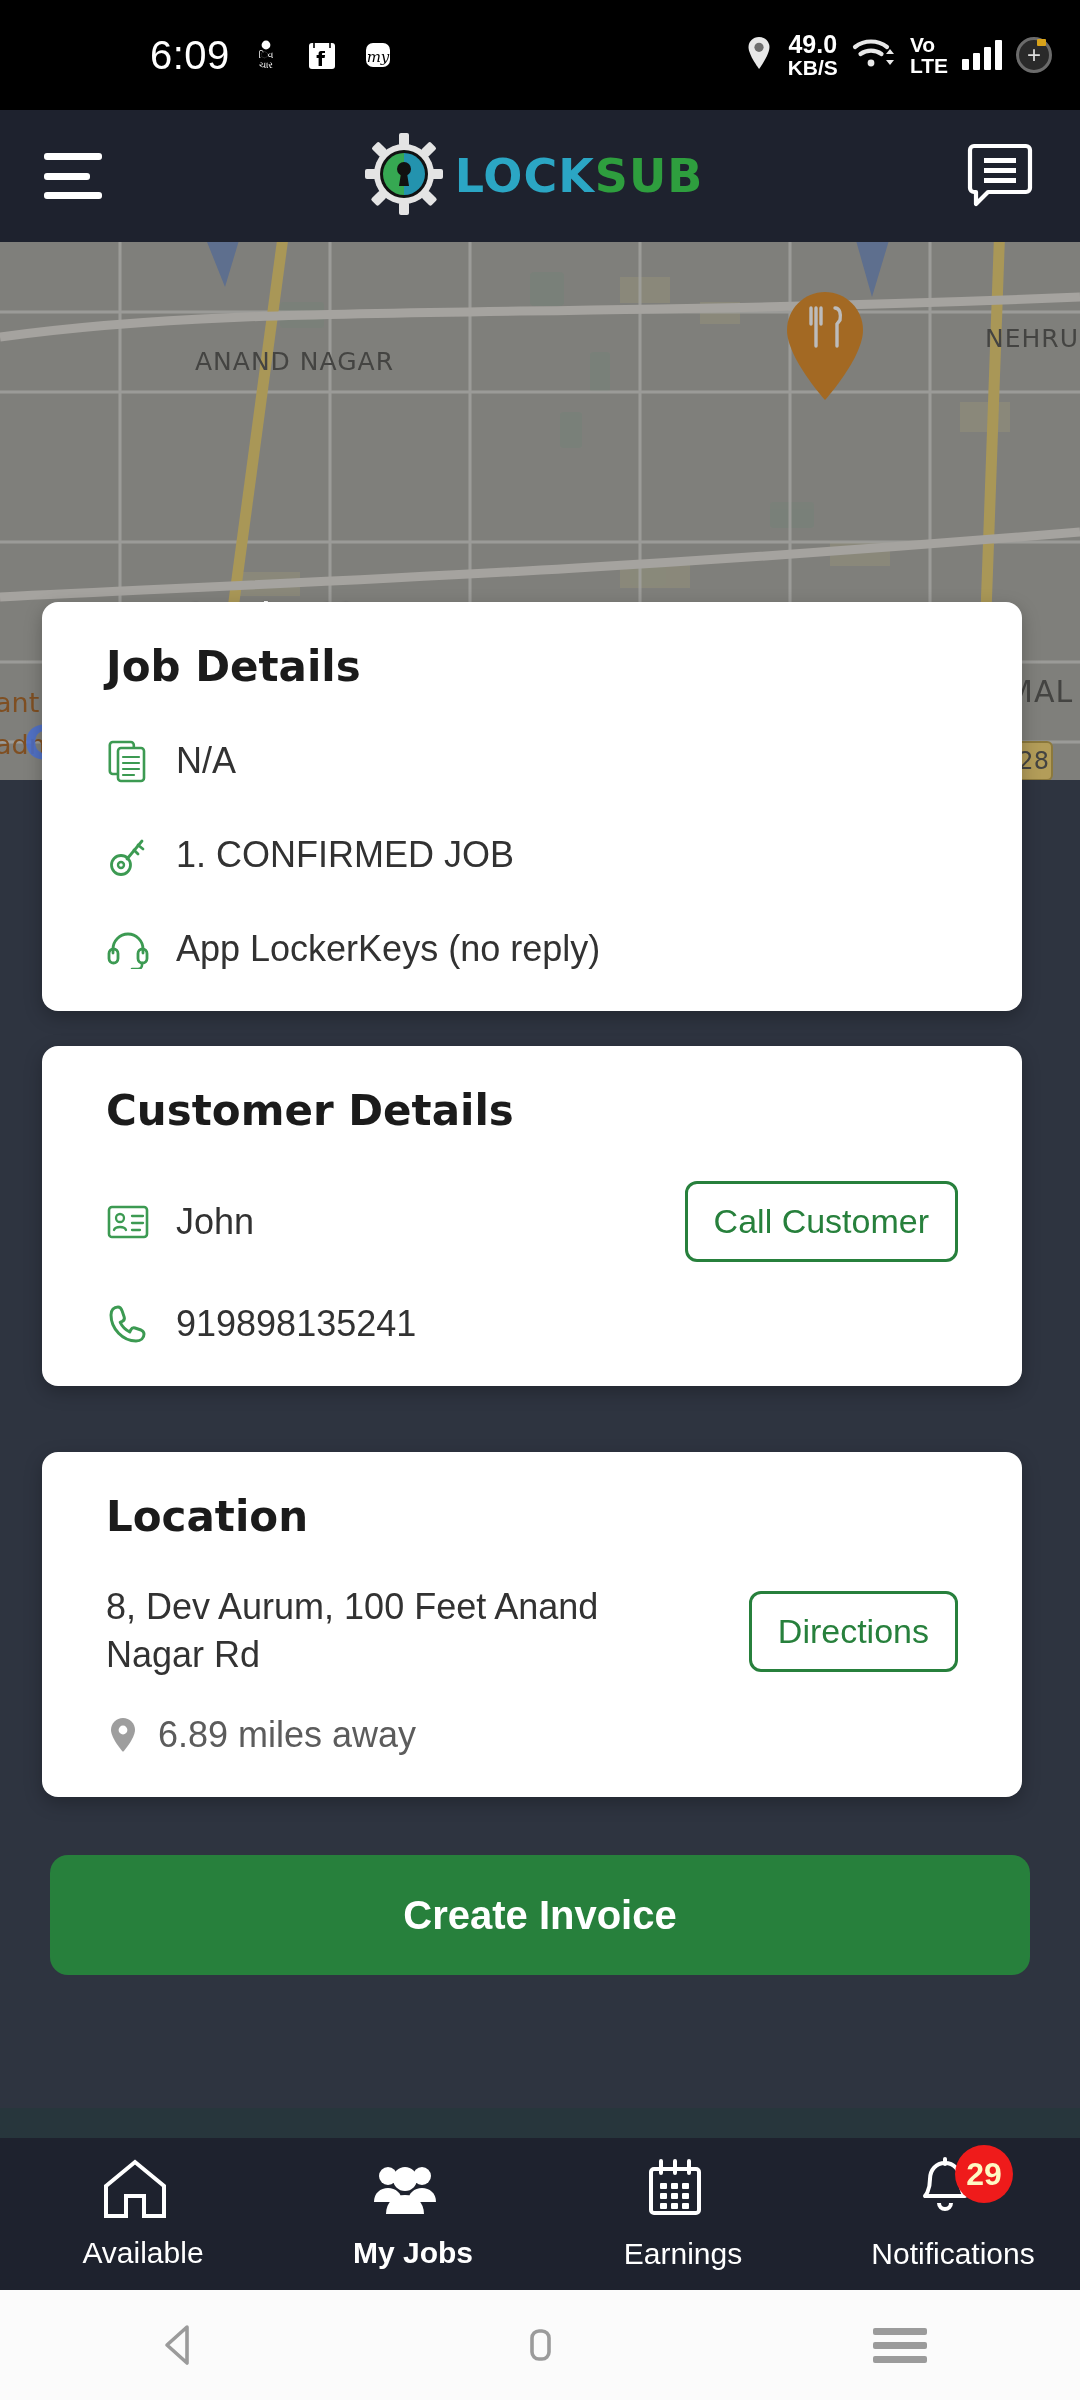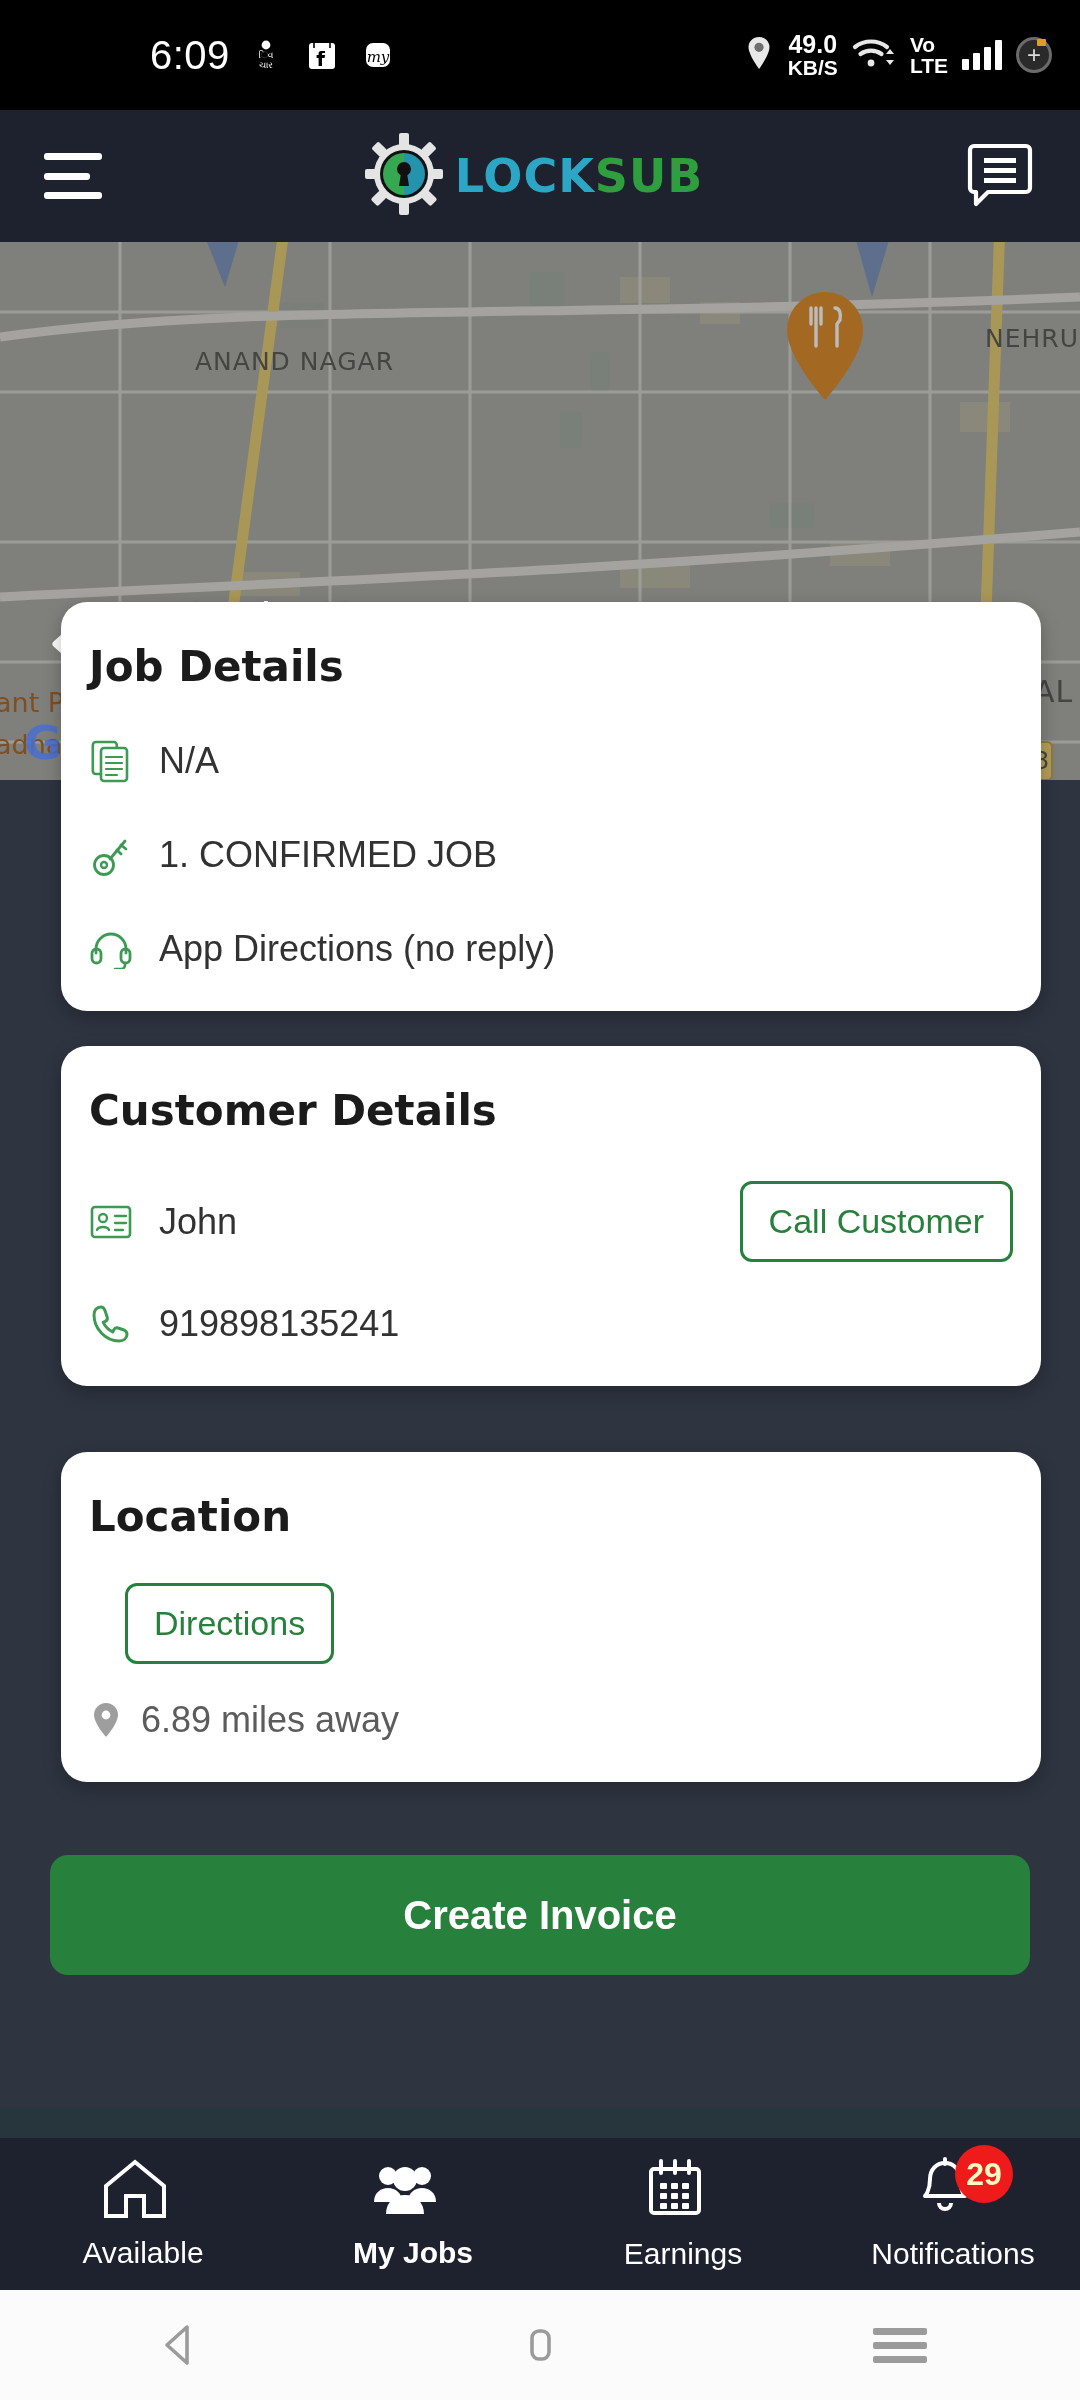--- a/index.html
+++ b/index.html
@@ -59,23 +59,23 @@
   .map { position:absolute; top:242px; left:0; width:1080px; height:538px; overflow:hidden; background:#9a9a95; }
   .map svg { position:absolute; top:0; left:0; }
   .map-scrim { position:absolute; inset:0; background:rgba(60,60,60,.34); }
   .map-back { position:absolute; left:48px; top:372px; width:80px; height:60px; cursor:pointer; }
   .map-title { position:absolute; left:190px; top:348px; color:#fff; font-size:44px; line-height:1.28; text-shadow:0 1px 3px rgba(0,0,0,.35); }
   .map-status { position:absolute; right:130px; top:358px; color:#fff; text-align:center; font-size:36px; line-height:1.3; text-shadow:0 1px 3px rgba(0,0,0,.35); }
   .gwm { position:absolute; left:24px; bottom:10px; font-size:46px; font-weight:700; color:#4a6fd1; opacity:.85; font-family:"DejaVu Sans",sans-serif;}
 
   
   .card {
-    position:absolute; left:61px; width:980px; background:#fff;
-    border-radius:26px; box-shadow:0 6px 18px rgba(0,0,0,.25);
-    padding: 40px 28px;
+    position:absolute; left:42px; width:980px; background:#fff;
+    border-radius:16px; box-shadow:0 6px 18px rgba(0,0,0,.25);
+    padding: 40px 64px;
   }
   .card-title { font-size: 42px; font-weight: 700; color:#1b1b1b; font-family:"DejaVu Sans",sans-serif;}
   .row { display:flex; align-items:center; gap:26px; }
   .row-text { font-size: 36px; color:#323232; }
   .ico { width:44px; height:44px; flex:0 0 44px; display:flex; align-items:center; justify-content:center; }
   .outline-btn {
     border:3px solid #27803C; color:#27803C; background:#fff;
     border-radius:12px; font-size:34px; padding:18px 26px; cursor:pointer;
     font-family:"Liberation Sans", sans-serif; white-space:nowrap;margin-left:36px;
   }
@@ -346,21 +346,21 @@
 
     <div class="row" style="margin-top:50px;">
       <span class="ico">
         <svg width="42" height="40" viewBox="0 0 42 40">
           <path d="M6 24v-4a15 15 0 0 1 30 0v4" fill="none" stroke="#3C9A52" stroke-width="2.8" stroke-linecap="round"></path>
           <rect x="2" y="20" width="9" height="14" rx="4.5" fill="none" stroke="#3C9A52" stroke-width="2.8"></rect>
           <rect x="31" y="20" width="9" height="14" rx="4.5" fill="none" stroke="#3C9A52" stroke-width="2.8"></rect>
           <path d="M35 34v2a4 4 0 0 1-4 4h-6" fill="none" stroke="#3C9A52" stroke-width="2.6" stroke-linecap="round"></path>
         </svg>
       </span>
-      <span class="row-text">App Directions (no reply)</span>
+      <span class="row-text">App LockerKeys (no reply)</span>
     </div>
   </div>
 
   <div class="card" style="top:1046px;">
     <div class="card-title">Customer Details</div>
 
     <div style="display:flex; align-items:center; justify-content:space-between; margin-top:46px;">
       <div class="row">
         <span class="ico">
           <svg width="42" height="36" viewBox="0 0 42 36">
@@ -382,20 +382,21 @@
         </svg>
       </span>
       <span class="row-text">919898135241</span>
     </div>
   </div>
 
   <div class="card" style="top:1452px;">
     <div class="card-title">Location</div>
 
     <div style="display:flex; align-items:center; justify-content:space-between; margin-top:42px; gap:30px;">
+      <div class="row-text" style="line-height:1.34; max-width:580px;">8, Dev Aurum,  100 Feet Anand Nagar Rd</div>
       <button class="outline-btn">Directions</button>
     </div>
 
     <div class="row" style="margin-top:34px; gap:18px;">
       <span class="ico" style="width:34px; flex:0 0 34px;">
         <svg width="28" height="36" viewBox="0 0 28 36">
           <path d="M14 1C7.4 1 2 6.3 2 12.8 2 21.6 14 35 14 35s12-13.4 12-22.2C26 6.3 20.6 1 14 1z" fill="#9e9e9e"></path>
           <circle cx="14" cy="13" r="4.4" fill="#fff"></circle>
         </svg>
       </span>

